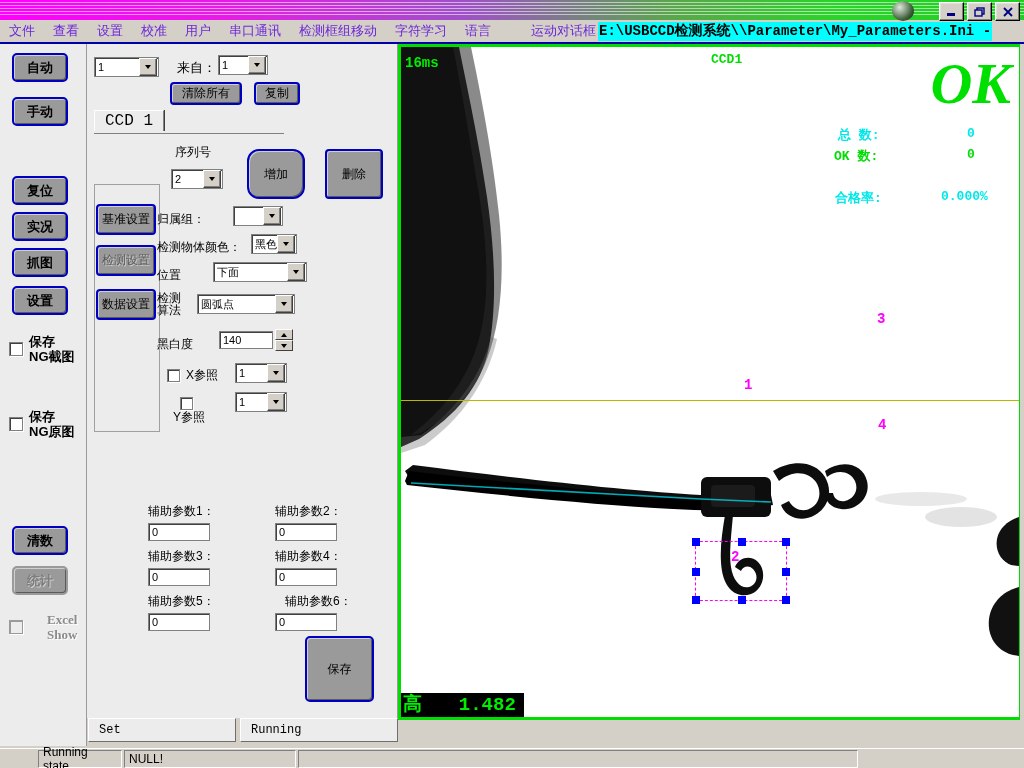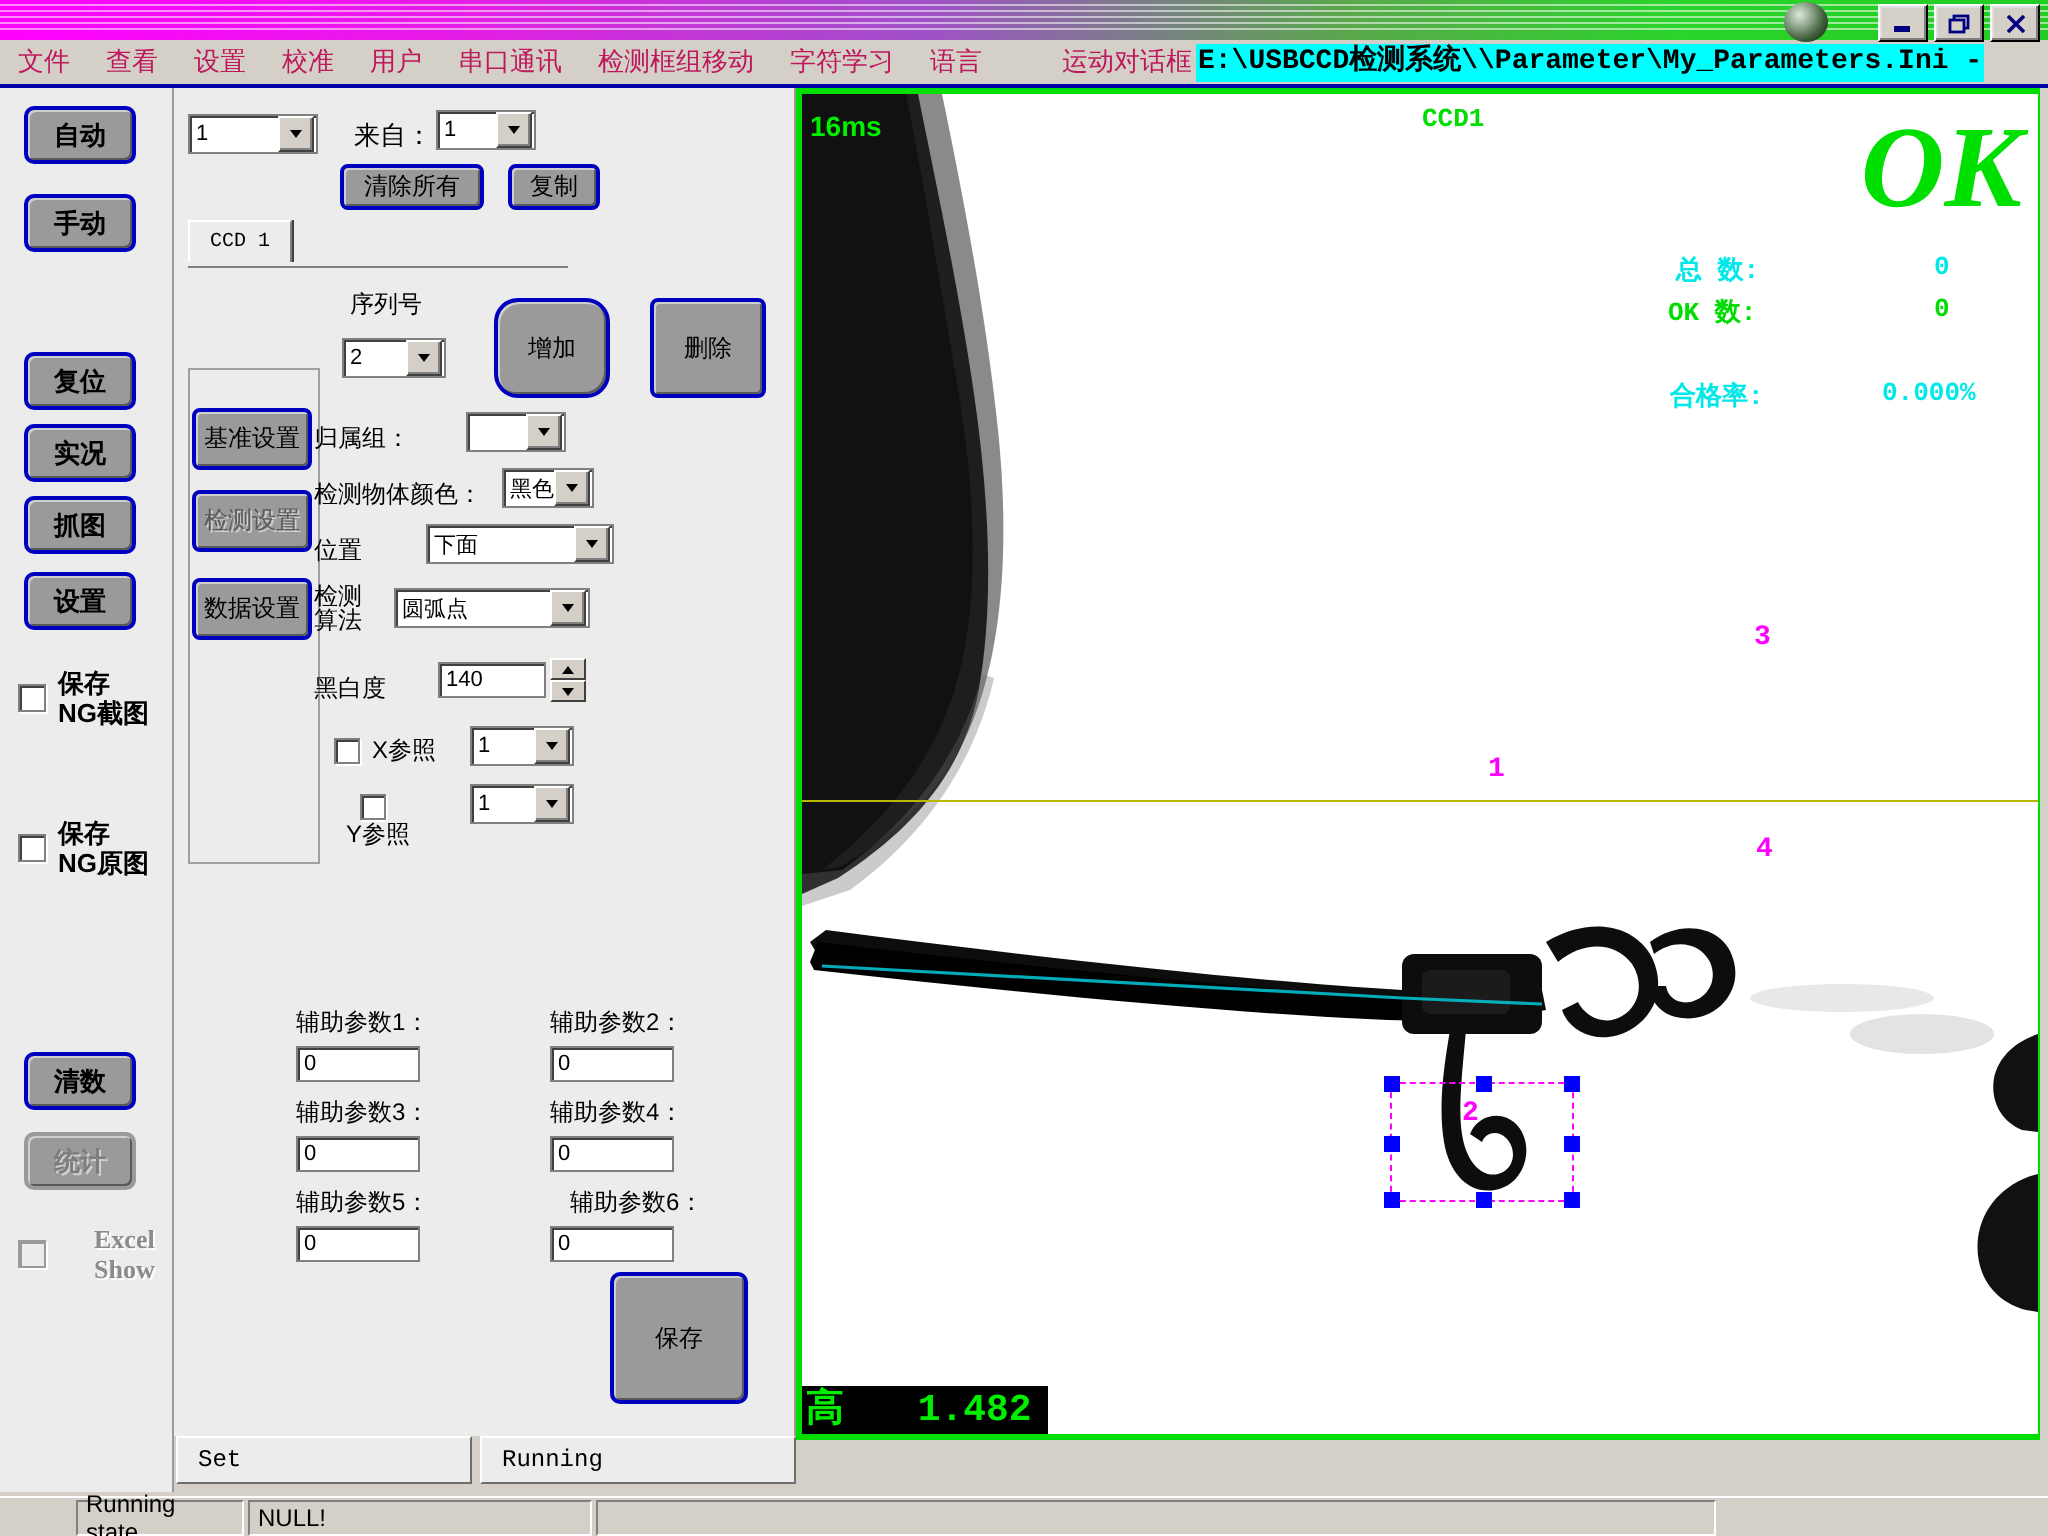--- a/index.html
+++ b/index.html
@@ -40,21 +40,21 @@
     background:radial-gradient(circle at 35% 32%,#dfe6df 0%,#9fb39b 25%,#3f5f3a 62%,#10200e 100%);
   }
 
   
   .menubar{
     position:absolute;left:0;top:20px;width:1024px;height:22px;
     background:#d4d0c8;border-bottom:2px solid #0000a8;
     display:flex;align-items:center;z-index:5;
   }
   .menubar .mi{
-    color:#be185d;font-size:13px;padding:2px 9px;white-space:nowrap;cursor:default;
+    color:#6d28d9;font-size:13px;padding:2px 9px;white-space:nowrap;cursor:default;
   }
   .menubar .mi.gap{margin-left:22px;}
 
   
   .leftpanel{
     position:absolute;left:0;top:44px;width:86px;height:702px;
     background:#ececec;border-right:1px solid #9a9a9a;
   }
   .btn3d{
     position:absolute;background:#9a9a9a;color:#000;
@@ -115,21 +115,21 @@
     position:absolute;border:1px solid #a0a0a0;background:#ececec;
   }
   .tabstrip{
     position:absolute;left:94px;top:110px;width:188px;height:22px;
     border-bottom:1px solid #808080;
   }
   .tabitem{
     position:absolute;left:0;top:0;height:20px;padding:0 10px;
     background:#ececec;border:1px solid #fff;border-right-color:#808080;border-bottom:none;
     box-shadow:1px 0 0 #404040;
-    font-family:"Liberation Mono","DejaVu Sans Mono",monospace;font-size:10px;
+    font-family:"Liberation Mono","DejaVu Sans Mono",monospace;font-size:16px;
     display:flex;align-items:center;
   }
 
   
   .btabs{position:absolute;left:88px;top:718px;width:310px;height:26px;}
   .btab{
     position:absolute;top:0;height:24px;background:#ececec;
     border:1px solid #fff;border-right-color:#6e6e6e;border-bottom-color:#6e6e6e;
     box-sizing:border-box;
     font-family:"Liberation Mono","DejaVu Sans Mono",monospace;font-size:12px;
@@ -137,21 +137,21 @@
   }
 
   
   .imgwrap{
     position:absolute;left:398px;top:44px;width:624px;height:676px;
     border:3px solid #00dd00;background:#ffffff;box-sizing:border-box;overflow:hidden;
   }
   .imgcanvas{position:absolute;left:0;top:0;width:618px;height:670px;}
   .ov{position:absolute;white-space:nowrap;}
   .ov-ms{left:4px;top:8px;color:#00ee00;font-weight:bold;font-size:14px;
-         font-family:Liberation Sans, sans-serif;}
+         font-family:Liberation Mono, monospace;}
   .ov-ccd{left:310px;top:5px;color:#00dd00;font-weight:bold;font-size:13px;
           font-family:"Liberation Mono","DejaVu Sans Mono",monospace;}
   .ov-ok{right:8px;top:8px;color:#00e000;font-size:58px;font-style:italic;font-weight:bold;
          font-family:"Liberation Serif","DejaVu Serif",serif;line-height:58px;}
   .stat{position:absolute;font-size:13px;font-weight:bold;
         font-family:"Liberation Mono","DejaVu Sans Mono",monospace;}
   .stat.cy{color:#00e8e8;}
   .stat.gr{color:#00dd00;}
   .marker{position:absolute;color:#ff00ff;font-weight:bold;font-size:14px;
           font-family:"Liberation Mono","DejaVu Sans Mono",monospace;}

